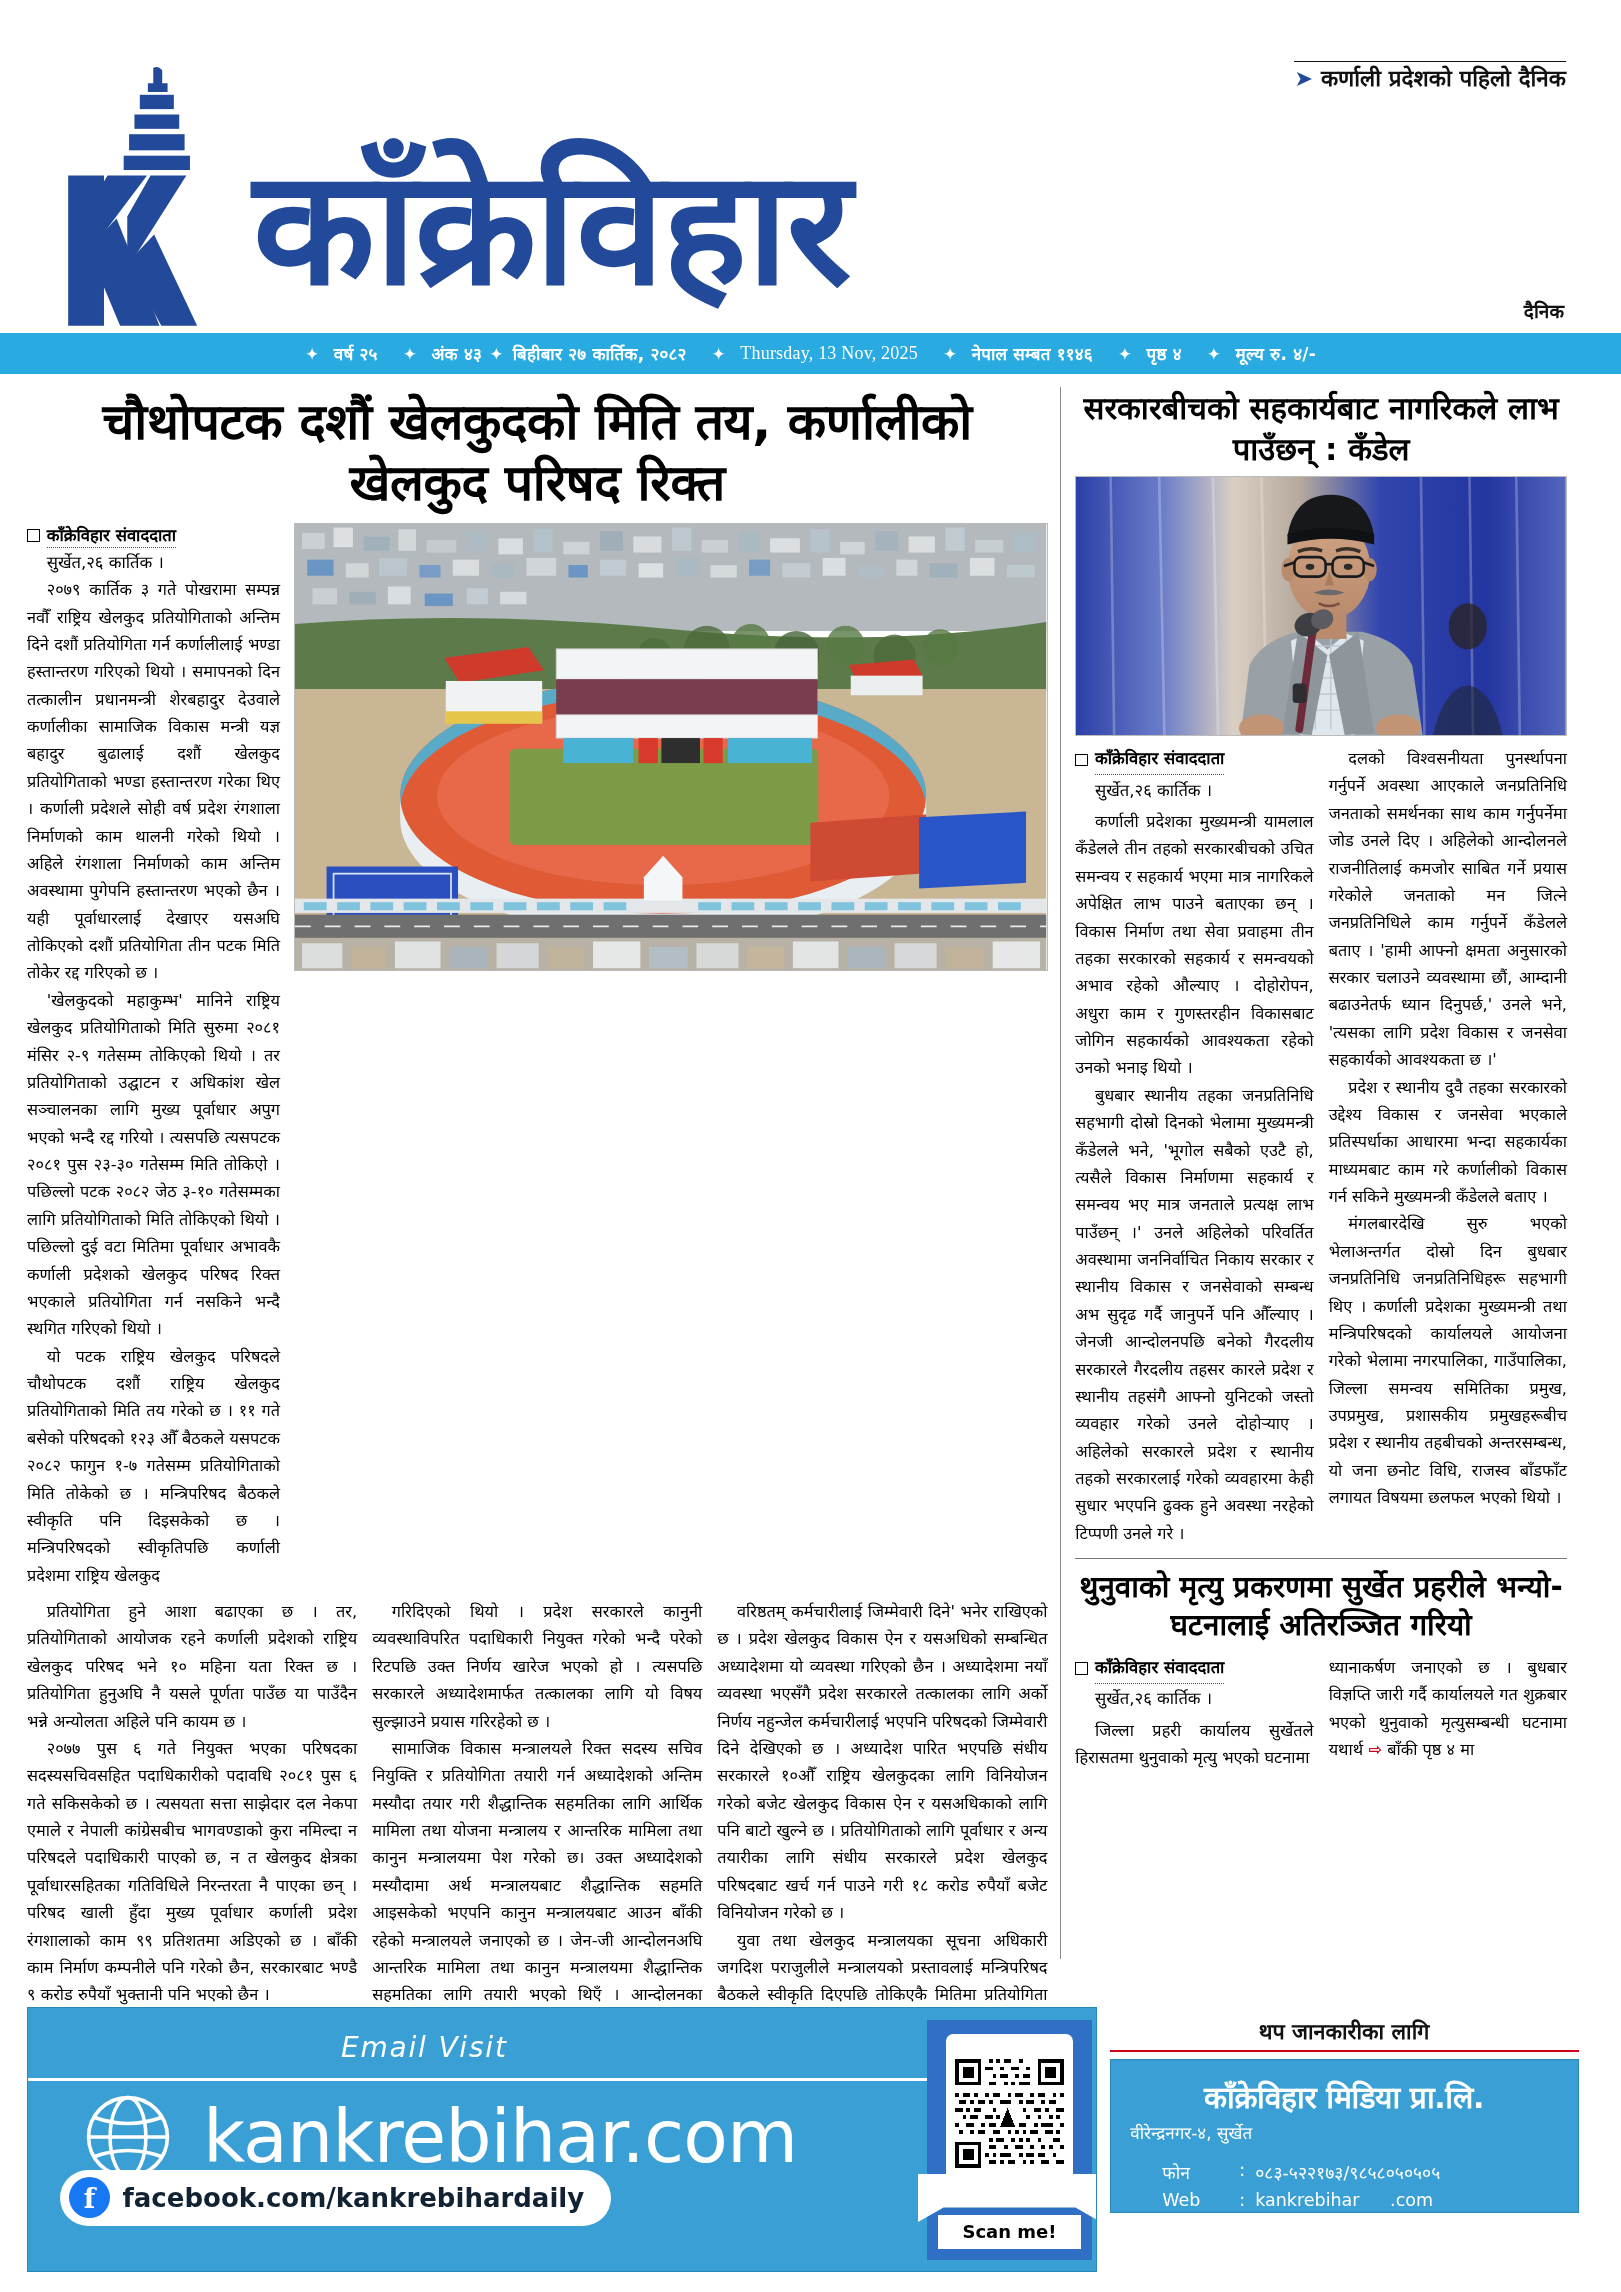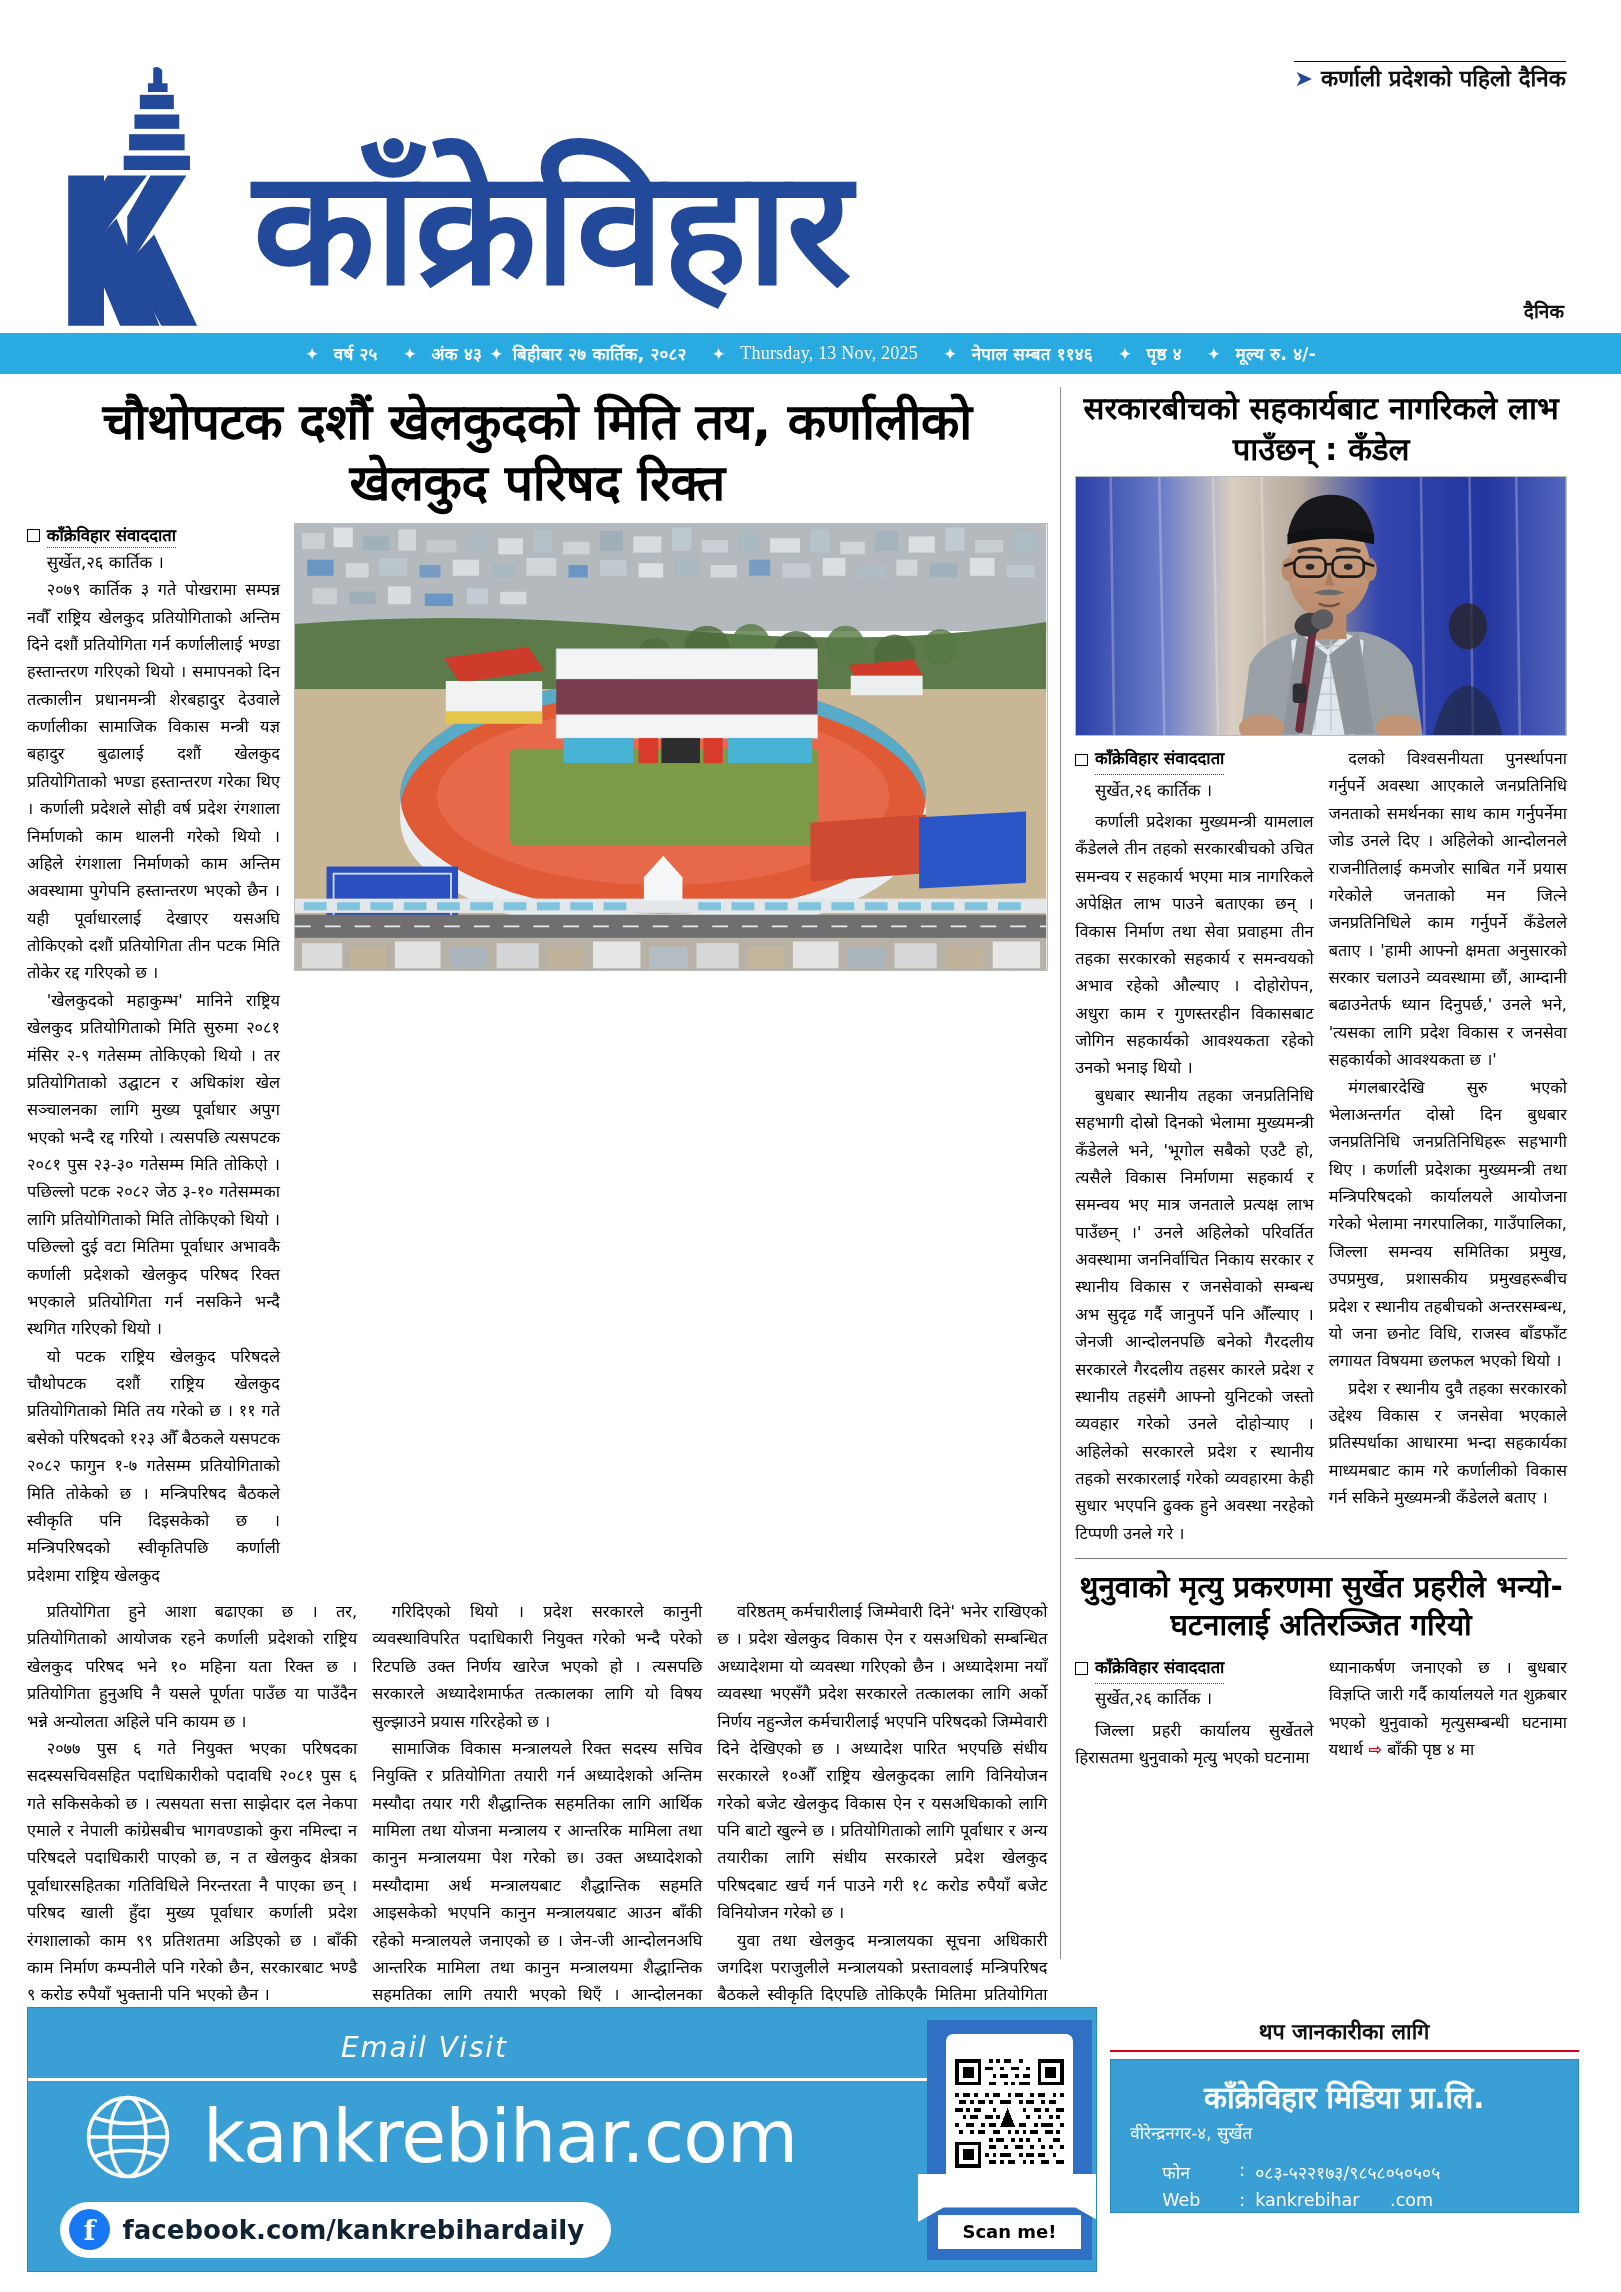--- a/index.html
+++ b/index.html
@@ -235,21 +235,21 @@
   .globe svg{width:100%;height:100%;display:block;}
   .url-txt{
     color:#fff;
     font-family:"DejaVu Sans", sans-serif;
     font-size:73px;
     font-weight:400;
     letter-spacing:-0.9px;
     line-height:1;
   }
   .fb-pill{
-    position:absolute; left:32px; bottom:13px;
+    position:absolute; left:32px; bottom:45px;
     background:#fff;
     border-radius:36px;
     height:56px;
     display:flex;align-items:center;gap:12.5px;
     padding:0 27px 0 9px;
   }
   .fb-ic{width:41px;height:41px;border-radius:50%;background:#1877f2;position:relative;flex:0 0 auto;}
   .fb-ic::after{
     content:"f"; position:absolute; left:0;right:0;top:50%;transform:translateY(-50%);
     text-align:center;color:#fff;font-family:"DejaVu Serif", serif;font-weight:700;font-size:27px;
@@ -673,22 +673,22 @@
       <div class="cols2 art">
         <p class="noind"></p>
         <div class="byline">
           <span class="sqr"></span>
           <span class="nm">काँक्रेविहार संवाददाता</span>
         </div>
         <div class="dateline">सुर्खेत,२६ कार्तिक ।</div>
         <p>कर्णाली प्रदेशका मुख्यमन्त्री यामलाल कँडेलले तीन तहको सरकारबीचको उचित समन्वय र सहकार्य भएमा मात्र नागरिकले अपेक्षित लाभ पाउने बताएका छन् । विकास निर्माण तथा सेवा प्रवाहमा तीन तहका सरकारको सहकार्य र समन्वयको अभाव रहेको औल्याए । दोहोरोपन, अधुरा काम र गुणस्तरहीन विकासबाट जोगिन सहकार्यको आवश्यकता रहेको उनको भनाइ थियो ।</p>
         <p>बुधबार स्थानीय तहका जनप्रतिनिधि सहभागी दोस्रो दिनको भेलामा मुख्यमन्त्री कँडेलले भने, 'भूगोल सबैको एउटै हो, त्यसैले विकास निर्माणमा सहकार्य र समन्वय भए मात्र जनताले प्रत्यक्ष लाभ पाउँछन् ।' उनले अहिलेको परिवर्तित अवस्थामा जननिर्वाचित निकाय सरकार र स्थानीय विकास र जनसेवाको सम्बन्ध अभ सुदृढ गर्दै जानुपर्ने पनि औँल्याए । जेनजी आन्दोलनपछि बनेको गैरदलीय सरकारले गैरदलीय तहसर कारले प्रदेश र स्थानीय तहसंगै आफ्नो युनिटको जस्तो व्यवहार गरेको उनले दोहोऱ्याए । अहिलेको सरकारले प्रदेश र स्थानीय तहको सरकारलाई गरेको व्यवहारमा केही सुधार भएपनि ढुक्क हुने अवस्था नरहेको टिप्पणी उनले गरे ।</p>
         <p>दलको विश्वसनीयता पुनर्स्थापना गर्नुपर्ने अवस्था आएकाले जनप्रतिनिधि जनताको समर्थनका साथ काम गर्नुपर्नेमा जोड उनले दिए । अहिलेको आन्दोलनले राजनीतिलाई कमजोर साबित गर्ने प्रयास गरेकोले जनताको मन जित्ने जनप्रतिनिधिले काम गर्नुपर्ने कँडेलले बताए । 'हामी आफ्नो क्षमता अनुसारको सरकार चलाउने व्यवस्थामा छौं, आम्दानी बढाउनेतर्फ ध्यान दिनुपर्छ,' उनले भने, 'त्यसका लागि प्रदेश विकास र जनसेवा सहकार्यको आवश्यकता छ ।'</p>
+        <p>प्रदेश र स्थानीय दुवै तहका सरकारको उद्देश्य विकास र जनसेवा भएकाले प्रतिस्पर्धाका आधारमा भन्दा सहकार्यका माध्यमबाट काम गरे कर्णालीको विकास गर्न सकिने मुख्यमन्त्री कँडेलले बताए ।</p>
         <p>मंगलबारदेखि सुरु भएको भेलाअन्तर्गत दोस्रो दिन बुधबार जनप्रतिनिधि जनप्रतिनिधिहरू सहभागी थिए । कर्णाली प्रदेशका मुख्यमन्त्री तथा मन्त्रिपरिषदको कार्यालयले आयोजना गरेको भेलामा नगरपालिका, गाउँपालिका, जिल्ला समन्वय समितिका प्रमुख, उपप्रमुख, प्रशासकीय प्रमुखहरूबीच प्रदेश र स्थानीय तहबीचको अन्तरसम्बन्ध, यो जना छनोट विधि, राजस्व बाँडफाँट लगायत विषयमा छलफल भएको थियो ।</p>
-        <p>प्रदेश र स्थानीय दुवै तहका सरकारको उद्देश्य विकास र जनसेवा भएकाले प्रतिस्पर्धाका आधारमा भन्दा सहकार्यका माध्यमबाट काम गरे कर्णालीको विकास गर्न सकिने मुख्यमन्त्री कँडेलले बताए ।</p>
       </div>
 
       <hr class="thick-rule">
 
       <div class="r-sub">थुनुवाको मृत्यु प्रकरणमा सुर्खेत प्रहरीले भन्यो- घटनालाई अतिरञ्जित गरियो</div>
 
       <div class="cols2 art">
         <div class="byline">
           <span class="sqr"></span>
           <span class="nm">काँक्रेविहार संवाददाता</span>

